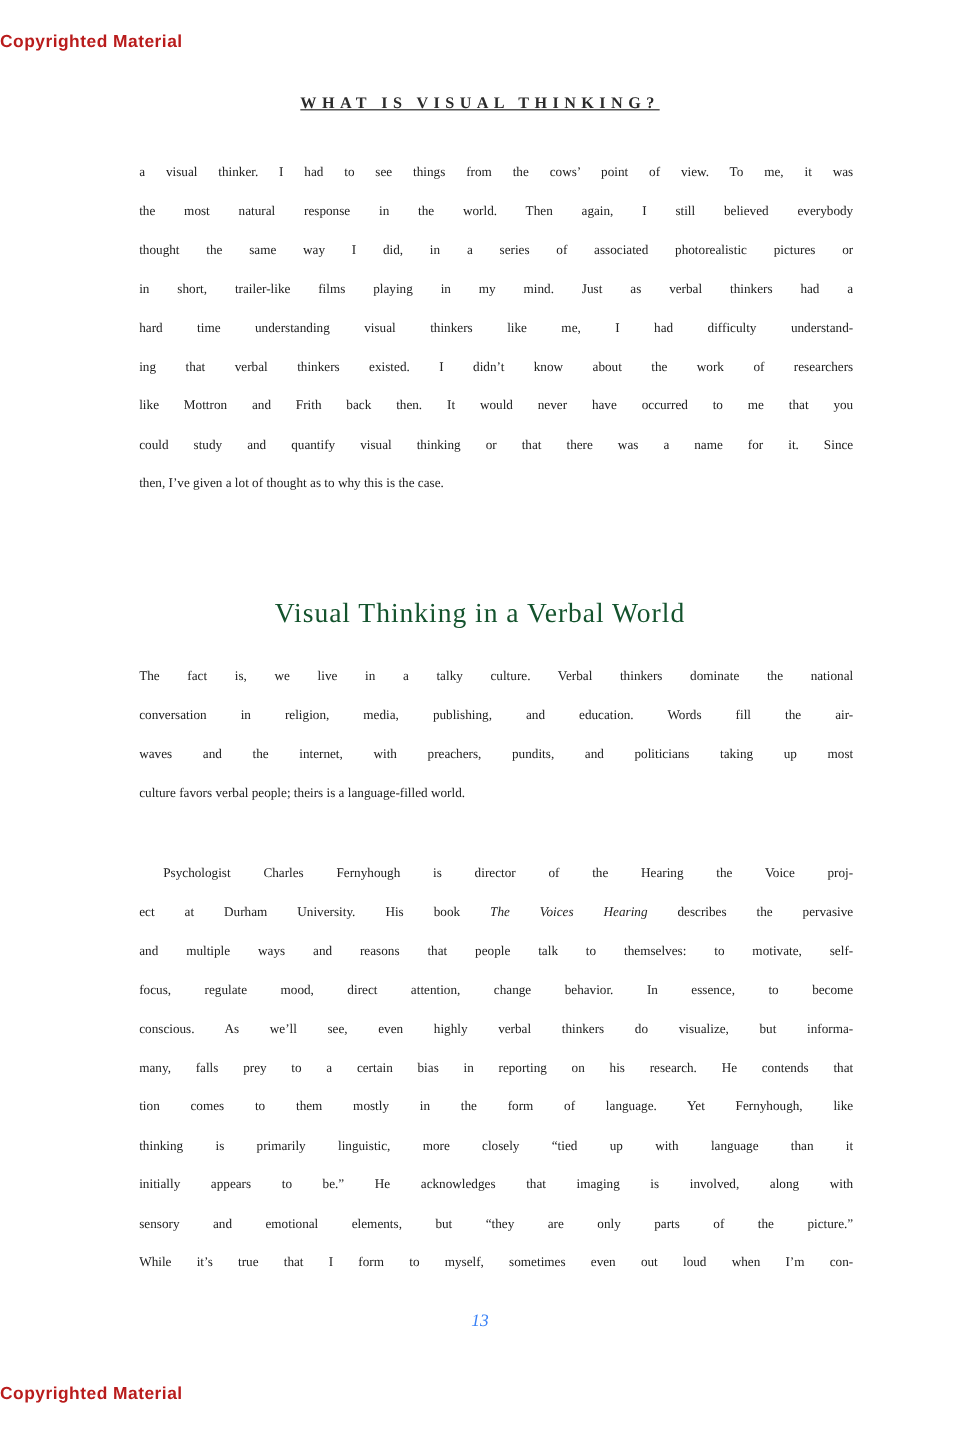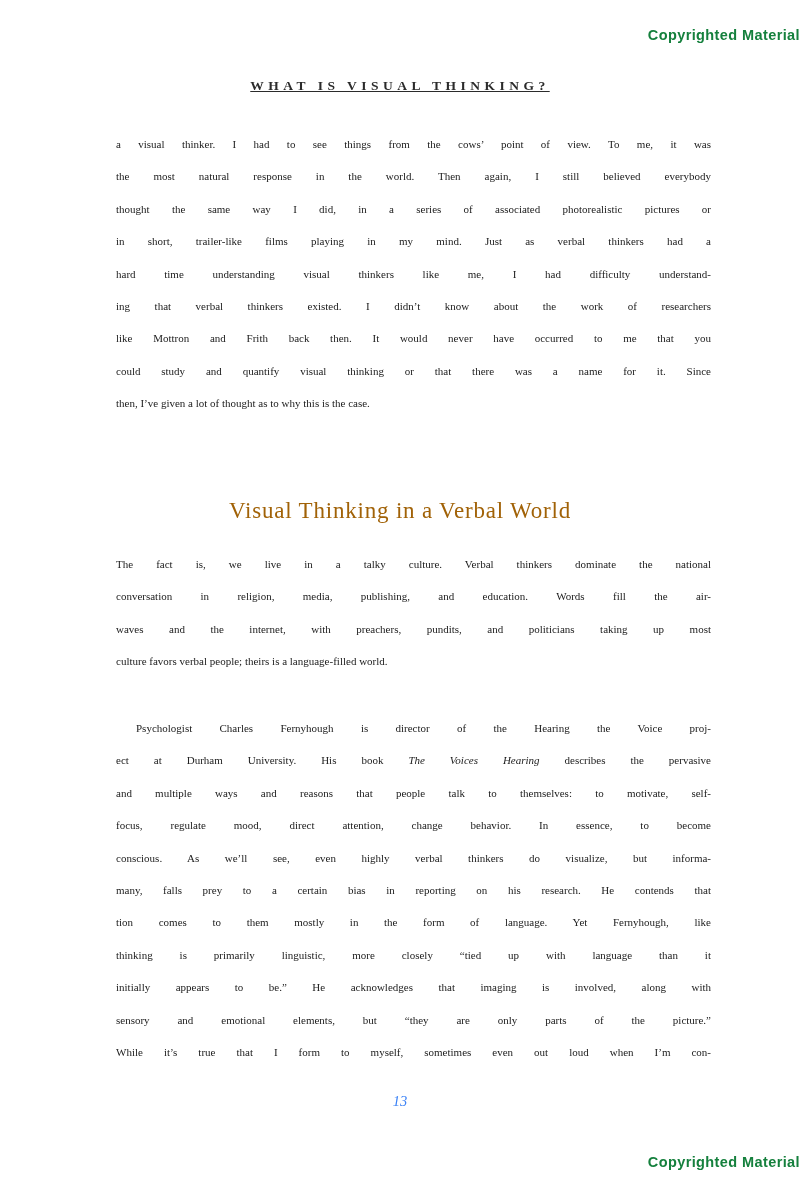--- a/index.html
+++ b/index.html
@@ -13,25 +13,25 @@
     height: 1200px;
     background: #ffffff;
     font-family: "Liberation Serif", serif;
     color: #212121;
     overflow: hidden;
   }
   .watermark {
     position: absolute;
     left: 0;
     width: 100%;
-    text-align: right;
+    text-align: left;
     font-family: "Liberation Sans", sans-serif;
     font-weight: 700;
     font-size: 14.5px;
-    color: #15803d;
+    color: #b91c1c;
     letter-spacing: 0.4px;
   }
   .wm-top { top: 27px; }
   .wm-bottom { top: 1154px; }
   .running-head {
     position: absolute;
     top: 78px;
     left: 0;
     width: 100%;
     text-align: center;
@@ -44,21 +44,21 @@
   }
   .section-heading {
     position: absolute;
     top: 498px;
     left: 0;
     width: 100%;
     text-align: center;
     font-size: 23px;
     font-weight: 400;
     letter-spacing: 0.8px;
-    color: #a16207;
+    color: #14532d;
   }
   .text-block {
     position: absolute;
     left: 116px;
     width: 595px;
     font-size: 11px;
     line-height: 32.4px;
   }
   .para-1 { top: 128px; }
   .para-2 { top: 548px; }

